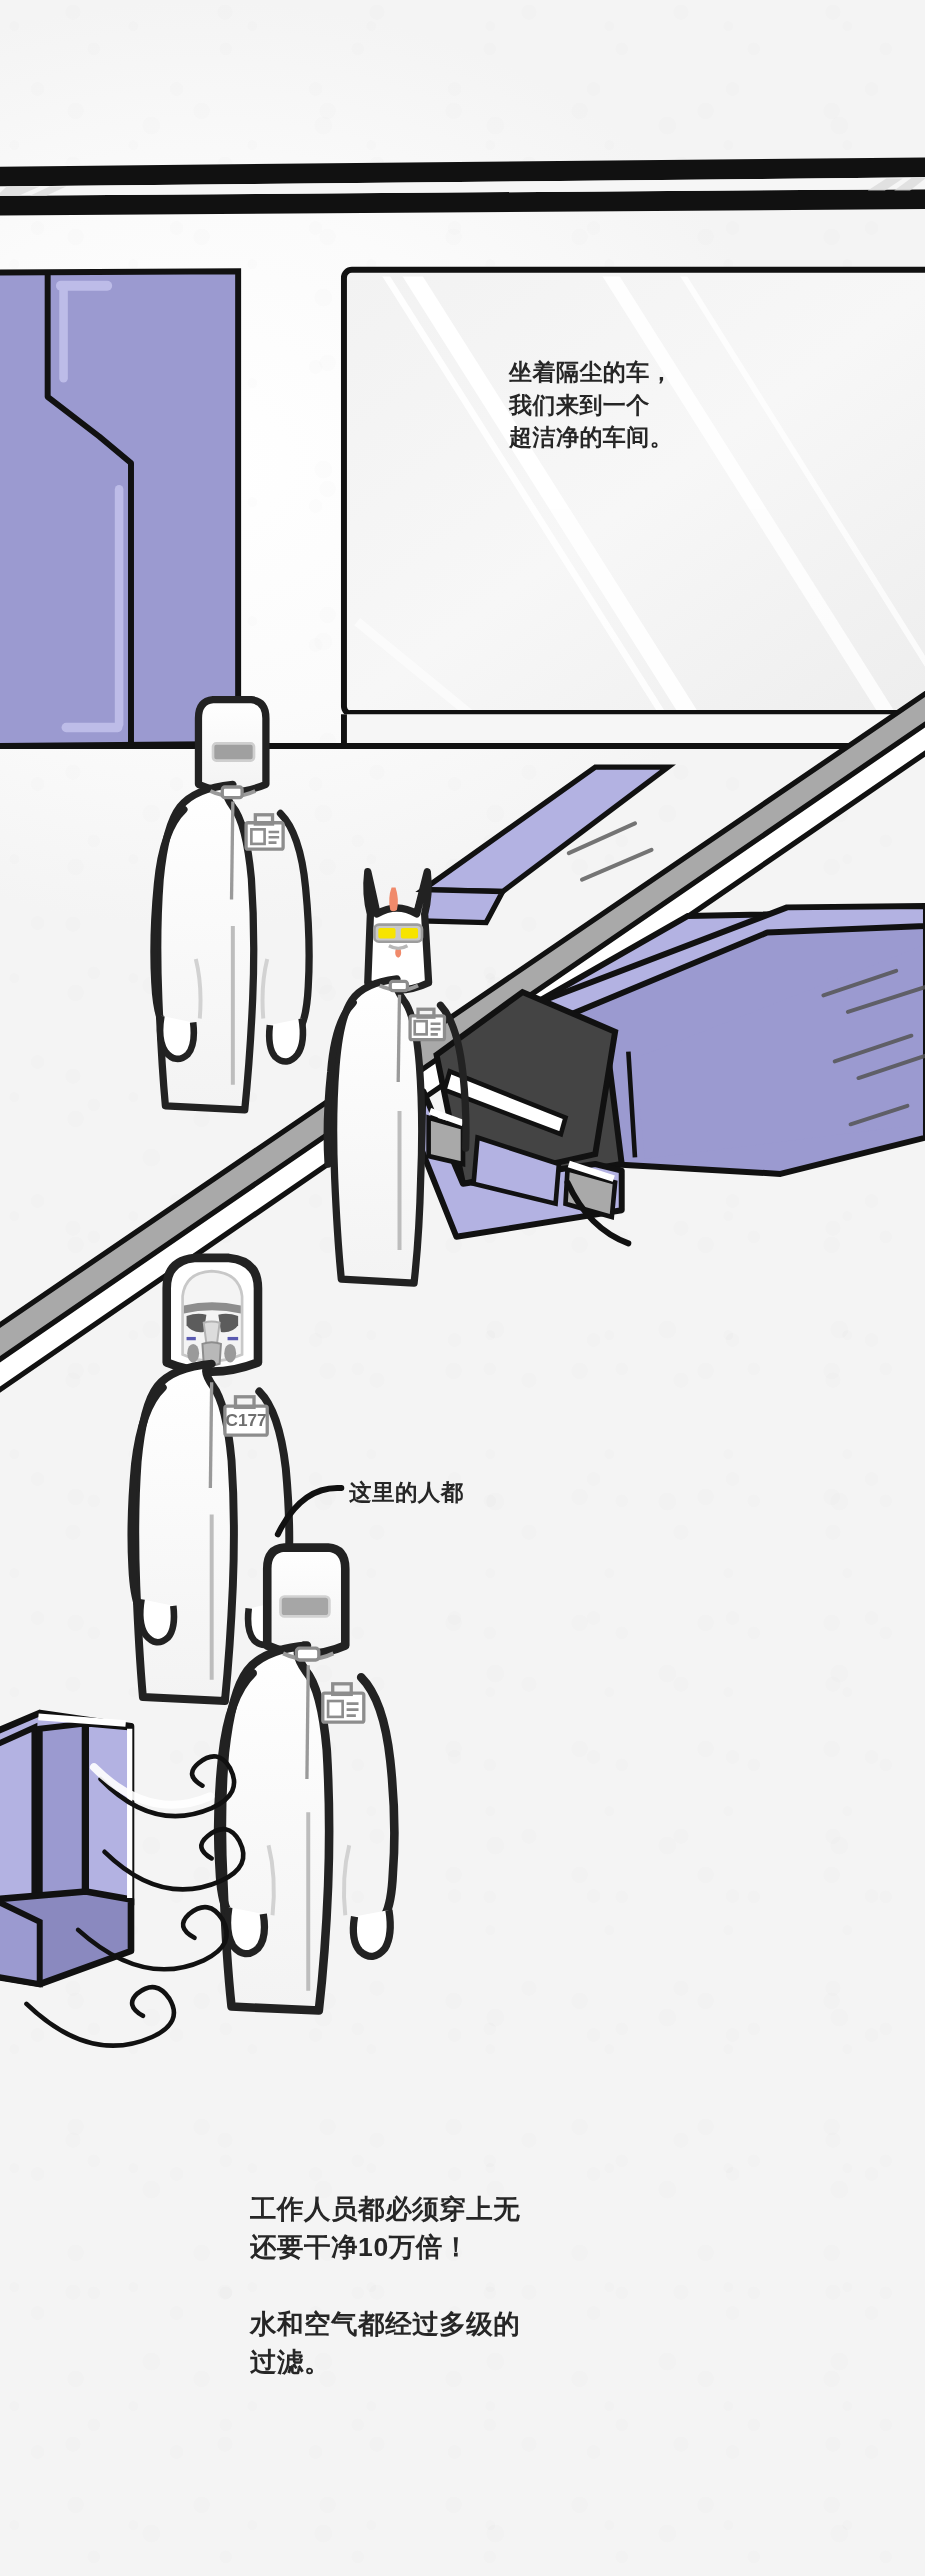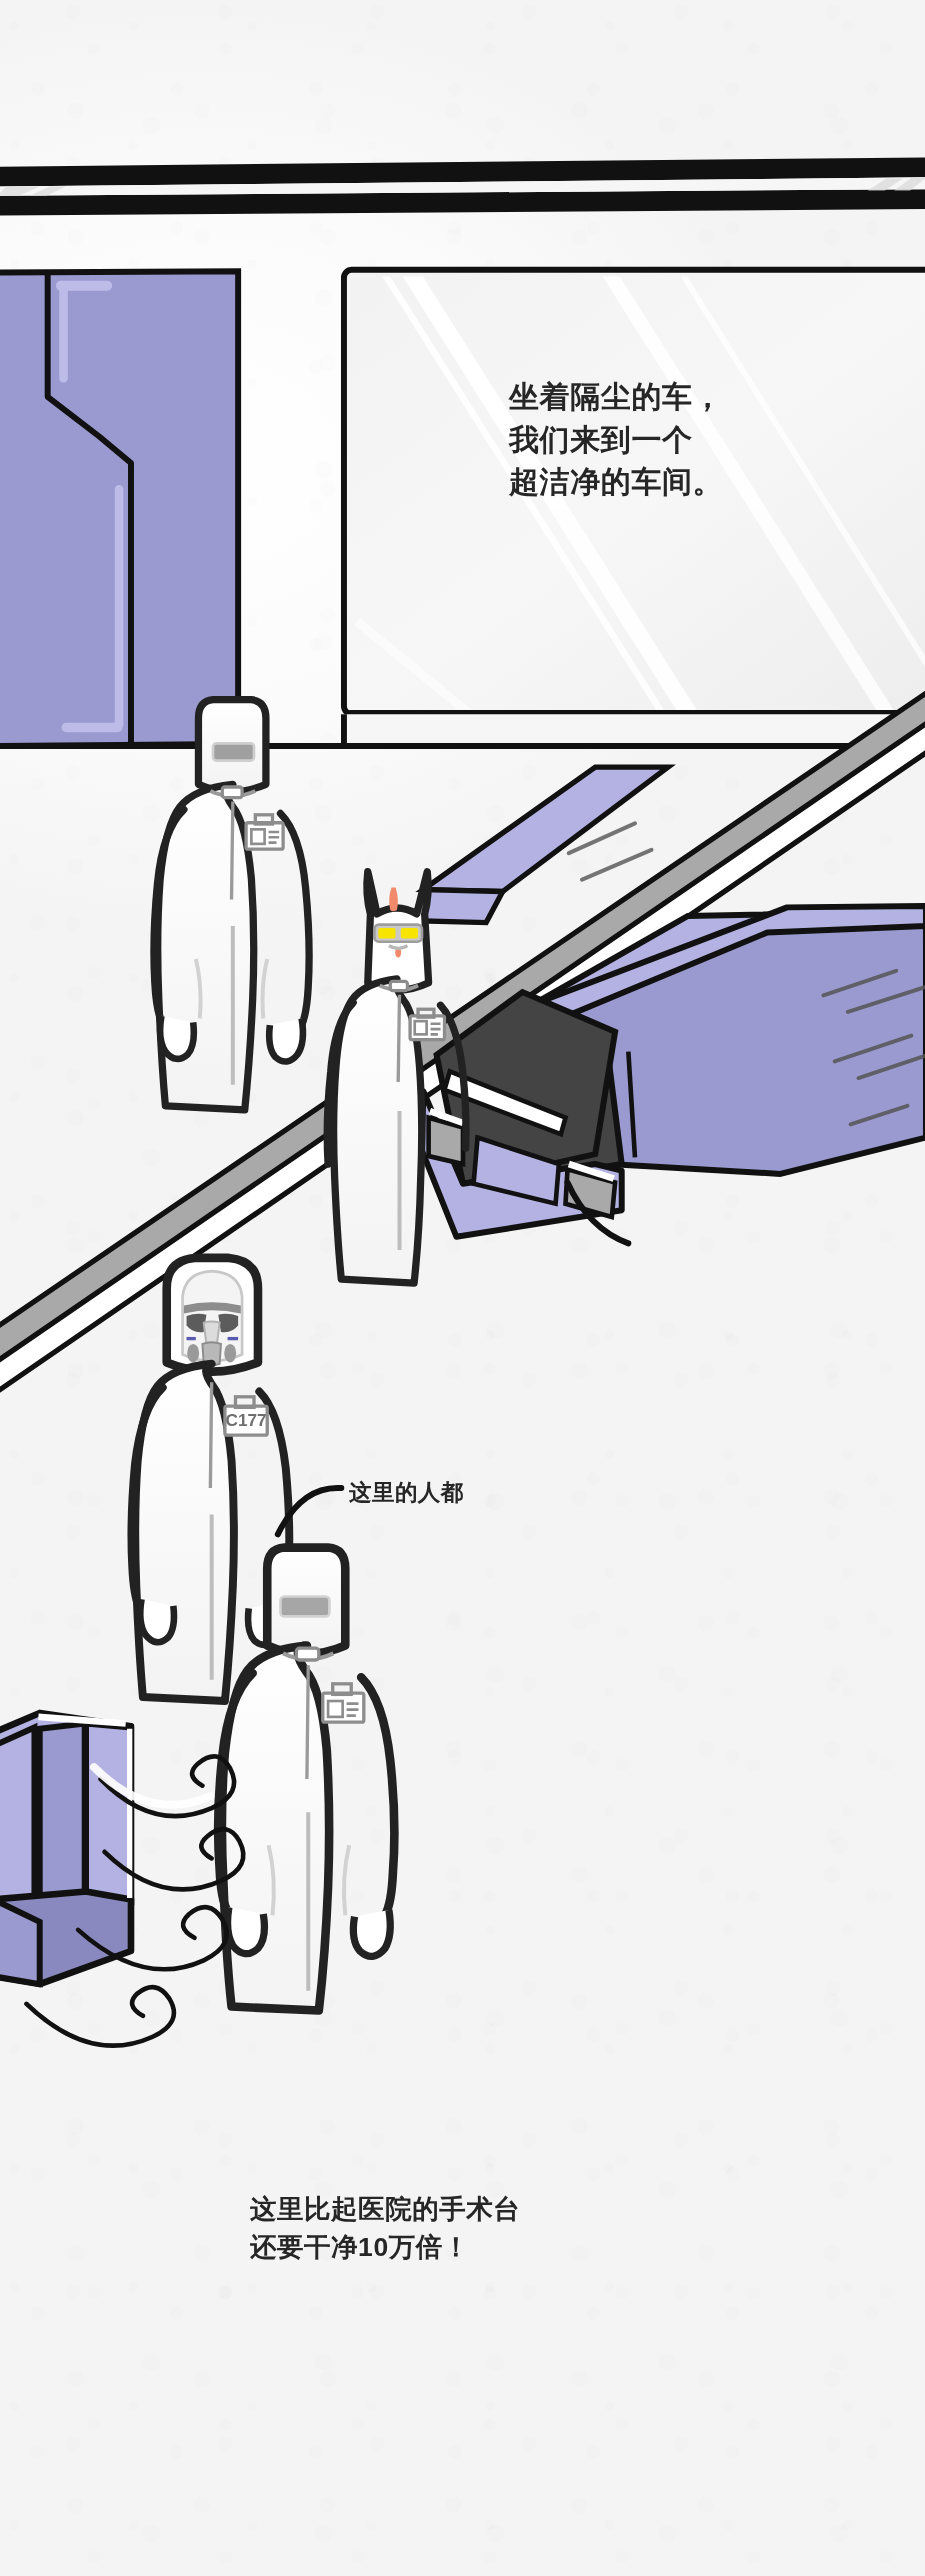--- a/index.html
+++ b/index.html
@@ -38,21 +38,21 @@
 
   
   .txt{
     position:absolute;
     color:#262626;
     font-weight:700;
     letter-spacing:.02em;
     white-space:pre-line;
     line-height:1.42;
   }
-  .txt-window{ left:509px; top:376px; font-size:30px; }
+  .txt-window{ left:509px; top:356px; font-size:23px; }
   .txt-bubble-cart{ left:645px; top:1220px; font-size:22.5px; line-height:1.46;}
   .txt-bubble-air{ left:349px; top:1477px; font-size:22.5px; }
   .narr{ left:250px; font-size:26.5px; line-height:1.42;}
   .narr1{ top:2191px; }
   .narr2{ top:2306px; }
   .narr3{ top:2421px; }
 </style>
 </head>
 <body>
 
@@ -358,19 +358,21 @@
 
   </svg>
 
   <div class="txt txt-window">坐着隔尘的车，
 我们来到一个
 超洁净的车间。</div>
 
 
   <div class="txt txt-bubble-air">这里的人都</div>
 
-  <div class="txt narr narr1">这里比起医院的手术台
+  <div class="txt narr narr1">工作人员都必须穿上无
 还要干净10万倍！</div>
 
+  <div class="txt narr narr2">水和空气都经过多级的
+过滤。</div>
 
 
 </div>
 
 
 </body></html>

